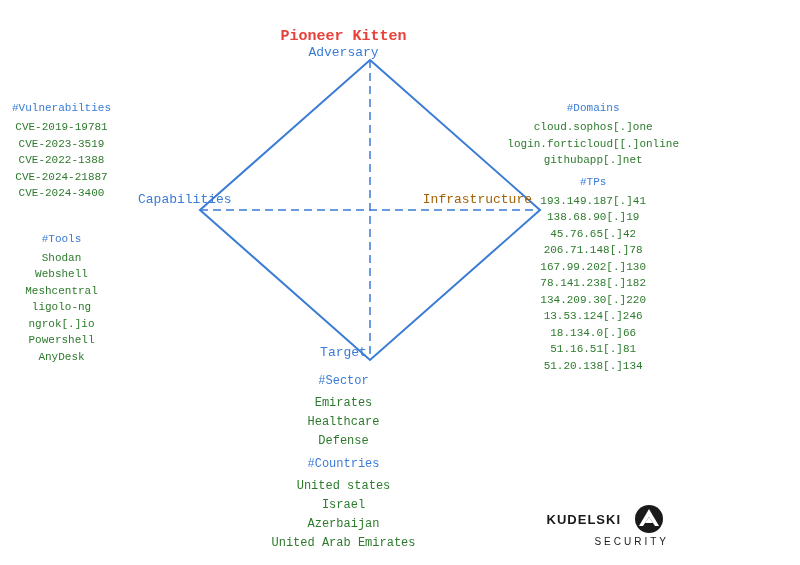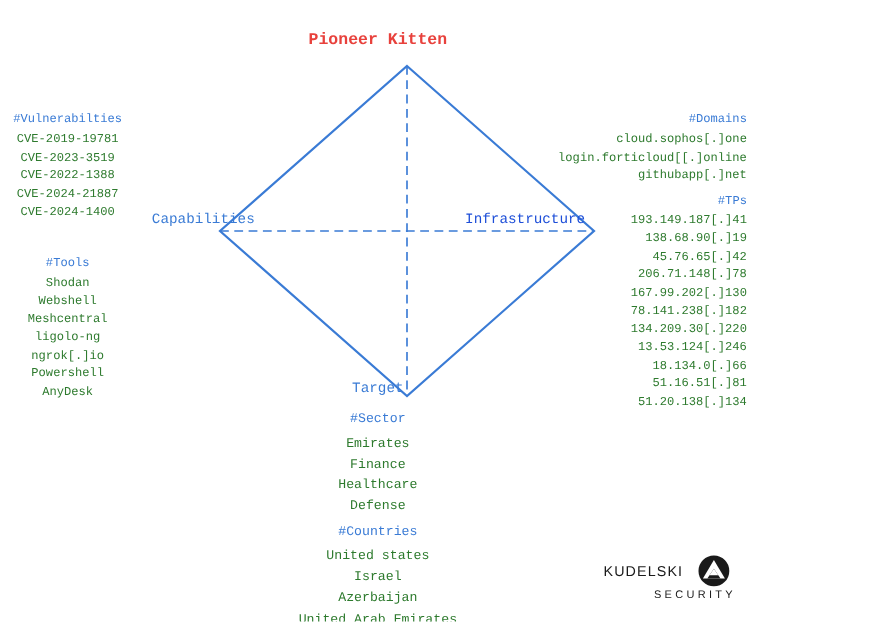--- a/index.html
+++ b/index.html
@@ -68,21 +68,21 @@
       color: #3a7bd5;
       font-size: 13px;
     }
 
     
     .label-infrastructure {
       position: absolute;
       top: 192px;
       right: 155px;
       text-align: left;
-      color: #1d4ed8;
+      color: #a16207;
       font-size: 13px;
     }
 
     
     .left-panel {
       position: absolute;
       top: 95px;
       left: 12px;
       text-align: center;
       line-height: 1.5;
@@ -101,21 +101,21 @@
       color: #3a7bd5;
       font-size: 11px;
       margin-top: 6px;
     }
 
     
     .right-panel {
       position: absolute;
       top: 95px;
       right: 8px;
-      text-align: right;
+      text-align: center;
       line-height: 1.5;
     }
     .right-panel .section-header {
       color: #3a7bd5;
       font-size: 11px;
     }
     .right-panel .item {
       color: #2d7a2d;
       font-size: 11px;
       display: block;
@@ -160,21 +160,21 @@
       align-items: flex-end;
     }
     .logo-text-row {
       display: flex;
       align-items: center;
       gap: 8px;
     }
     .logo-text {
       font-family: 'Arial', sans-serif;
       font-size: 13px;
-      font-weight: normal;
+      font-weight: bold;
       color: #1a1a1a;
       letter-spacing: 1px;
     }
     .logo-mountain {
       width: 40px;
       height: 30px;
     }
     .logo-sub {
       font-family: 'Arial', sans-serif;
       font-size: 10px;
@@ -185,20 +185,21 @@
       margin-top: 2px;
     }
   </style>
 </head>
 <body>
 
 <div class="main-container">
 
   <div class="label-adversary">
     <span class="title">Pioneer Kitten</span>
+    <span class="subtitle">Adversary</span>
   </div>
 
   <svg class="diamond-svg" viewBox="0 0 380 320" xmlns="http://www.w3.org/2000/svg">
 
     <polygon points="190,10 360,160 190,310 20,160" fill="none" stroke="#3a7bd5" stroke-width="2"></polygon>
 
     <line x1="190" y1="10" x2="190" y2="310" stroke="#3a7bd5" stroke-width="1.5" stroke-dasharray="8,5"></line>
     <line x1="20" y1="160" x2="360" y2="160" stroke="#3a7bd5" stroke-width="1.5" stroke-dasharray="8,5"></line>
   </svg>
 
@@ -213,21 +214,21 @@
   <div class="label-infrastructure">
     <span>Infrastructure</span>
   </div>
 
   <div class="left-panel">
     <span class="section-header">#Vulnerabilties</span>
     <span class="item">CVE-2019-19781</span>
     <span class="item">CVE-2023-3519</span>
     <span class="item">CVE-2022-1388</span>
     <span class="item">CVE-2024-21887</span>
-    <span class="item">CVE-2024-1400</span>
+    <span class="item">CVE-2024-3400</span>
     <br>
     <span class="section-header-tools">#Tools</span>
     <span class="item">Shodan</span>
     <span class="item">Webshell</span>
     <span class="item">Meshcentral</span>
     <span class="item">ligolo-ng</span>
     <span class="item">ngrok[.]io</span>
     <span class="item">Powershell</span>
     <span class="item">AnyDesk</span>
   </div>
@@ -247,21 +248,20 @@
     <span class="item">134.209.30[.]220</span>
     <span class="item">13.53.124[.]246</span>
     <span class="item">18.134.0[.]66</span>
     <span class="item">51.16.51[.]81</span>
     <span class="item">51.20.138[.]134</span>
   </div>
 
   <div class="bottom-panel">
     <span class="section-header">#Sector</span>
     <span class="item">Emirates</span>
-    <span class="item">Finance</span>
     <span class="item">Healthcare</span>
     <span class="item">Defense</span>
     <span class="section-header-countries">#Countries</span>
     <span class="item">United states</span>
     <span class="item">Israel</span>
     <span class="item">Azerbaijan</span>
     <span class="item">United Arab Emirates</span>
   </div>
 
   <div class="logo-area">

